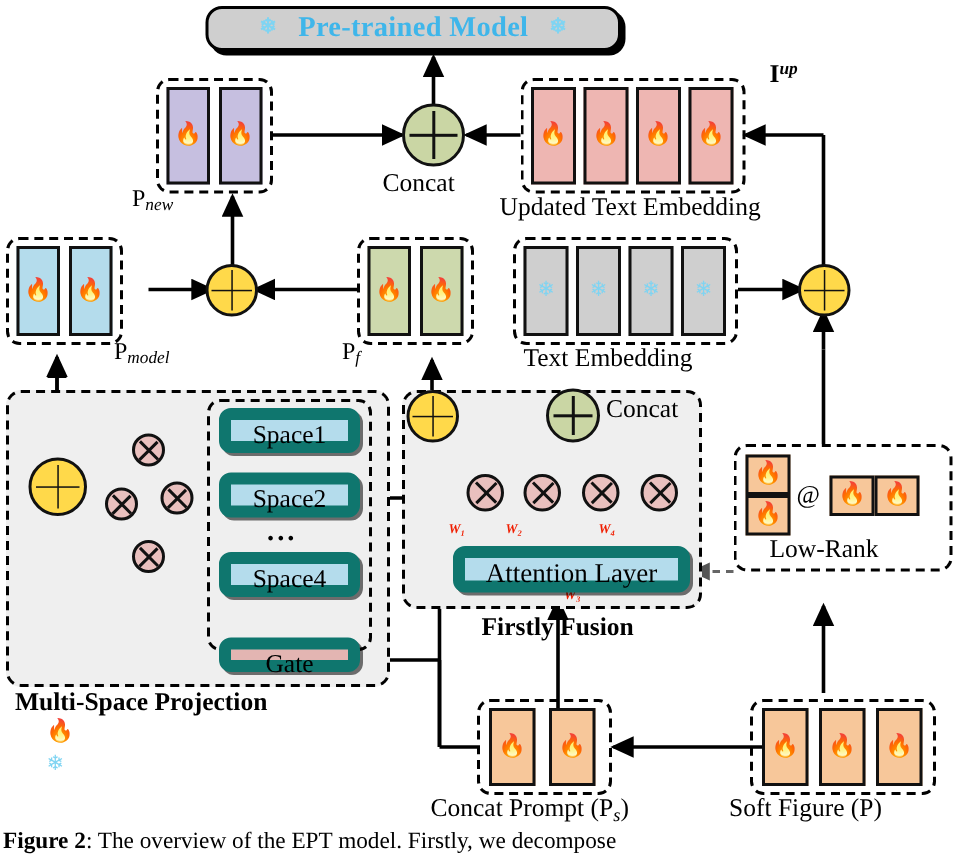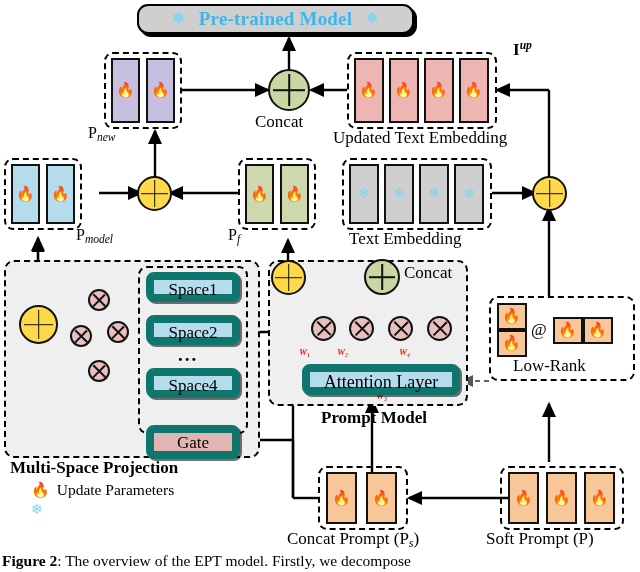--- a/index.html
+++ b/index.html
@@ -324,36 +324,35 @@
       <span>Space1</span>
     </div>
   <div class="node node-blue abs" style="left:146px; top:315px; width:94px; height:30px;">
       <span>Space2</span>
     </div>
   <div class="lbl abs lbl-bold" style="left:178px; top:344px; font-size:19px; letter-spacing:2px;">...</div>
   <div class="node node-blue abs" style="left:146px; top:368px; width:94px; height:30px;">
       <span>Space4</span>
     </div>
 
-  <div class="node node-rose abs" style="left:146px; top:425px; width:94px; height:34px;">
+  <div class="node node-rose abs" style="left:146px; top:425px; width:94px; height:23px;">
       <span>Gate</span>
     </div>
 
   <div class="op op-plus op-yellow" style="left:19px; top:305px; width:39px; height:39px;"></div>
 
   <div class="op op-times op-rose" style="left:88px; top:289px; width:22px; height:22px;"></div>
   <div class="op op-times op-rose" style="left:107px; top:321px; width:22px; height:22px;"></div>
   <div class="op op-times op-rose" style="left:70px; top:325px; width:22px; height:22px;"></div>
   <div class="op op-times op-rose" style="left:88px; top:360px; width:22px; height:22px;"></div>
 
   <div class="lbl abs lbl-bold" style="left:10px; top:458px; font-size:17px;">Multi-Space Projection</div>
 
   <div class="legend-row" style="left:31px; top:481px;">
     <span class="flame">🔥</span>
-    <span>Update Parameters</span>
   </div>
   <div class="legend-row" style="left:31px; top:503px;">
     <span class="snow">❄</span>
   </div>
 
   <div class="greybg abs" style="left:268px; top:260px; width:200px; height:146px;"></div>
 
   <div class="op op-plus op-yellow" style="left:271px; top:260px; width:35px; height:35px;"></div>
   <div class="op op-plus op-olive" style="left:364px; top:259px; width:36px; height:36px;"></div>
   <div class="lbl abs" style="left:404px; top:263px; font-size:17px;">Concat</div>
@@ -365,21 +364,21 @@
 
   <div class="wlbl" style="left:299px; top:347px;">W₁</div>
   <div class="wlbl" style="left:337px; top:347px;">W₂</div>
   <div class="wlbl" style="left:376px; top:347px;margin-top:44px;">W₃</div>
   <div class="wlbl" style="left:399px; top:347px;">W₄</div>
 
   <div class="node node-blue abs" style="left:302px; top:364px; width:158px; height:31px; font-size:18px;">
       <span>Attention Layer</span>
     </div>
 
-  <div class="lbl abs lbl-bold" style="left:321px; top:408px; font-size:17px;">Prompt Model</div>
+  <div class="lbl abs lbl-bold" style="left:321px; top:408px; font-size:17px;">Firstly Fusion</div>
 
   <div class="dashbox abs" style="left:489px; top:296px; width:146px; height:85px;"></div>
   <div class="token tok-orange abs" style="left:497px; top:303px; width:30px; height:27px;">
       <span class="flame">🔥</span>
     </div>
   <div class="token tok-orange abs" style="left:497px; top:330px; width:30px; height:27px;">
       <span class="flame">🔥</span>
     </div>
   <div class="lbl abs" style="left:531px; top:320px; font-size:17px;">@</div>
   <div class="token tok-orange abs" style="left:553px; top:317px; width:30px; height:27px;">
@@ -404,19 +403,19 @@
   <div class="dashbox abs" style="left:500px; top:466px; width:124px; height:64px;"></div>
   <div class="token tok-orange abs" style="left:508px; top:472px; width:31px; height:52px;">
       <span class="flame">🔥</span>
     </div>
   <div class="token tok-orange abs" style="left:546px; top:472px; width:31px; height:52px;">
       <span class="flame">🔥</span>
     </div>
   <div class="token tok-orange abs" style="left:584px; top:472px; width:31px; height:52px;">
       <span class="flame">🔥</span>
     </div>
-  <div class="lbl abs" style="left:486px; top:529px; font-size:17px;">Soft Prompt (P)</div>
+  <div class="lbl abs" style="left:486px; top:529px; font-size:17px;">Soft Figure (P)</div>
 
   <div class="caption">
     <b>Figure 2</b><span>: The overview of the EPT model. Firstly, we decompose</span>
   </div>
 
 </div>
 
 </body></html>

